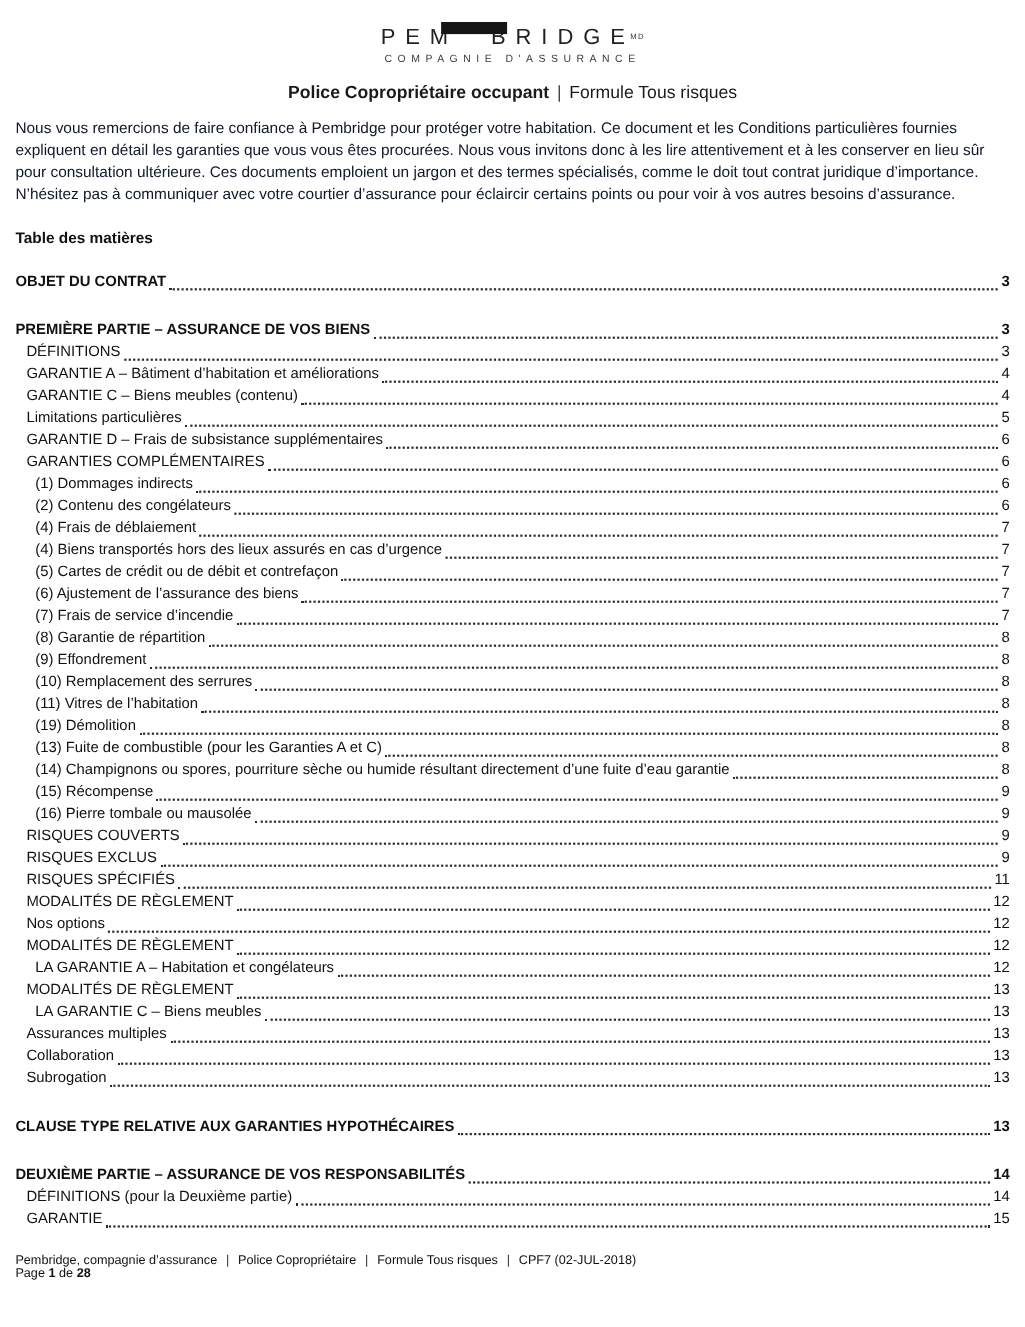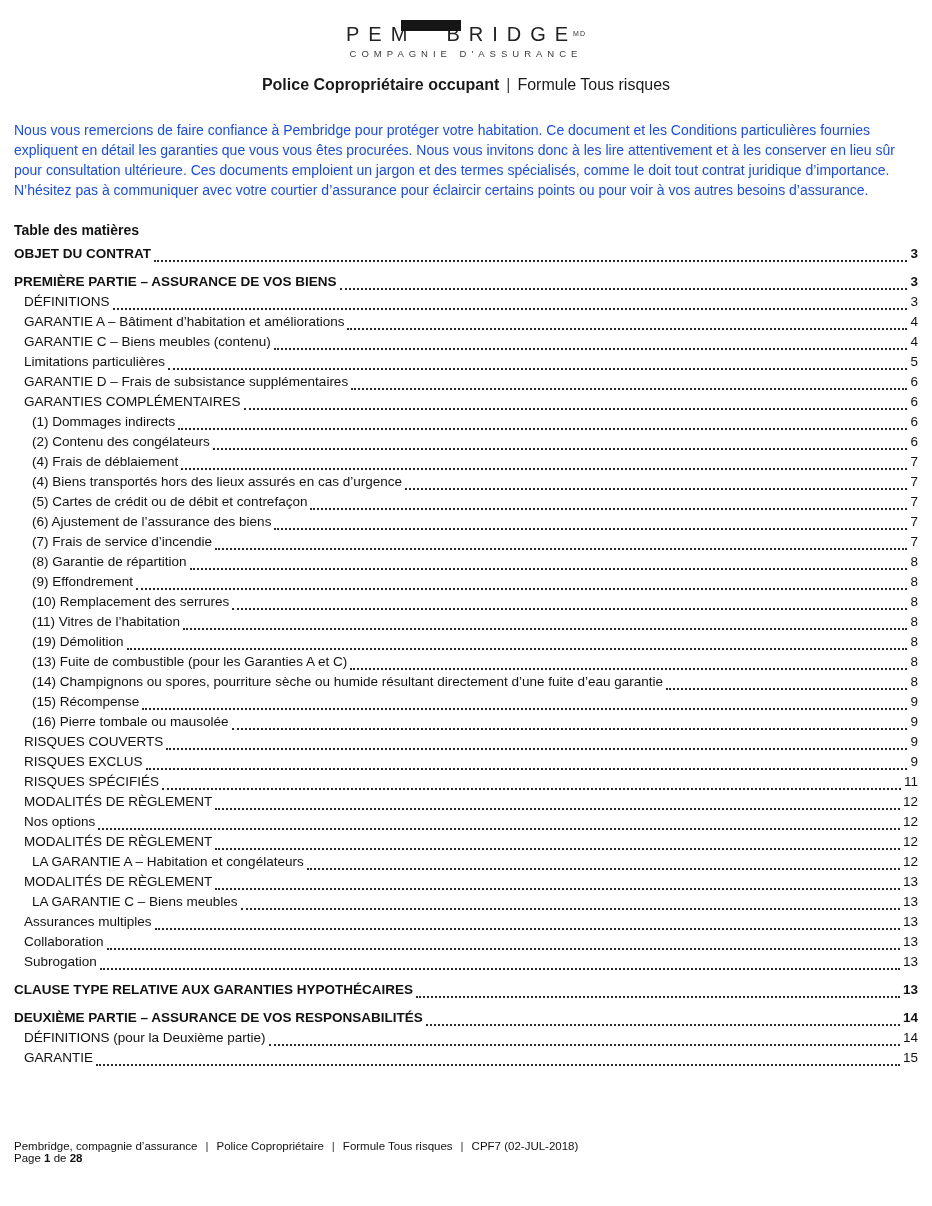--- a/index.html
+++ b/index.html
@@ -32,33 +32,33 @@
   }
 
   
   .doc-title { text-align: center; margin-top: 17px; font-size: 16px; }
   .doc-title .main { font-weight: 700; color: #1a1a1a; }
   .doc-title .sep { color: #444; padding: 0 7px; font-weight: 400; }
   .doc-title .sub { font-weight: 400; color: #1a1a1a; }
 
   
   .intro {
-    margin-top: 26px;
-    font-size: 14px; line-height: 20px; color: #1d4ed8;
+    margin-top: 12px;
+    font-size: 14px; line-height: 20px; color: #0f172a;
     text-align: left;
   }
 
   
   .toc-heading { margin-top: 22px; font-size: 14px; font-weight: 700; }
   .toc-list { margin-top: 6px; }
   .toc-row {
     display: flex; align-items: baseline;
     height: 20px; font-size: 13.5px; color: #111;
   }
-  .toc-row.gap { margin-top: 8px; }
+  .toc-row.gap { margin-top: 24px; }
   .toc-row.bold { font-weight: 700; }
   .toc-row.lvl1 { padding-left: 10px; }
   .toc-row.lvl2 { padding-left: 18px; }
   .toc-label { white-space: nowrap; }
   .toc-dots {
     flex: 1; min-width: 16px;
     align-self: flex-end; margin: 0 3px 4px 3px;
     border-bottom: 2px dotted #2b2b2b;
   }
   .toc-page { white-space: nowrap; }

